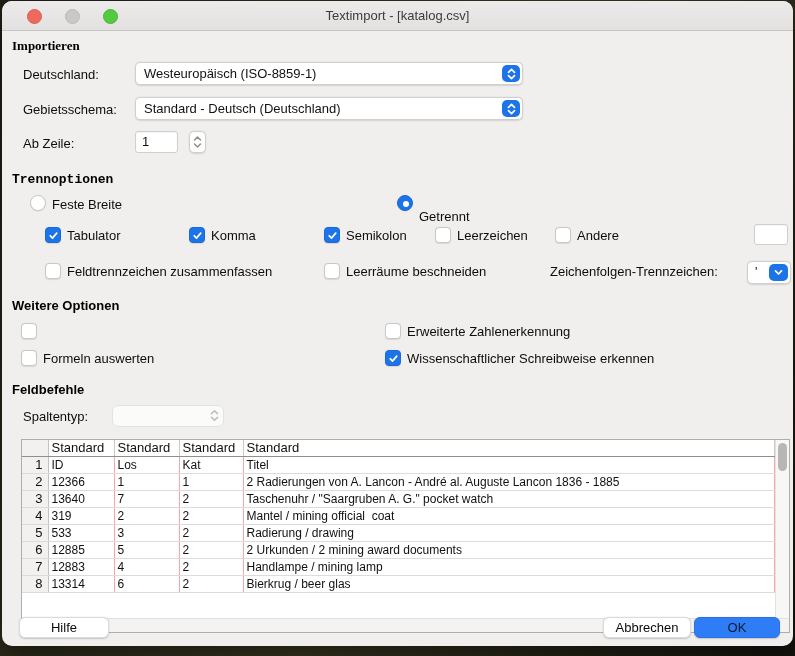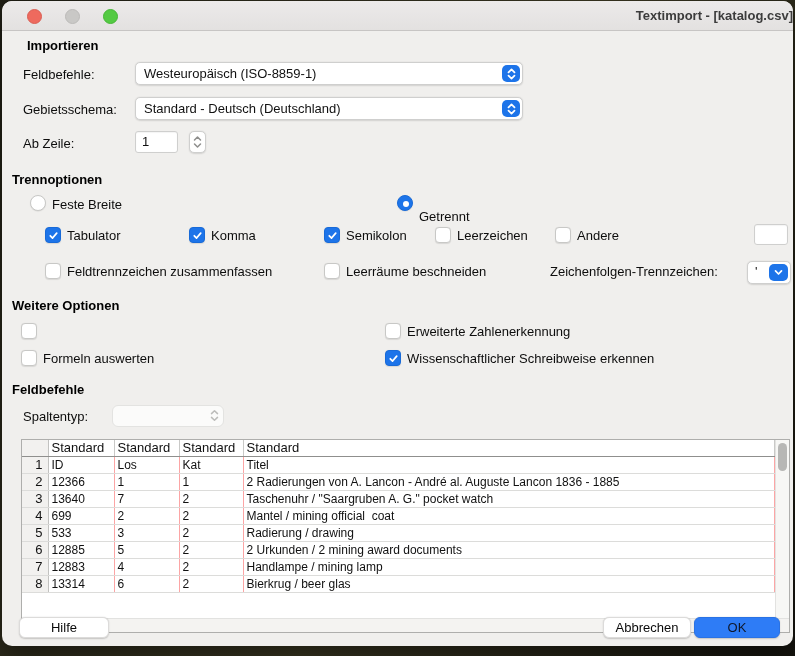--- a/index.html
+++ b/index.html
@@ -12,22 +12,22 @@
     position:absolute;left:2px;top:1px;width:791px;height:645px;
     background:#f0efed;border-radius:10px;overflow:hidden;
     box-shadow:0 10px 30px rgba(0,0,0,.5);
   }
   .titlebar{
     position:absolute;left:0;top:0;right:0;height:29px;
     background:linear-gradient(#eceaea,#e3e1e0);
     border-bottom:1px solid #c7c5c4;
   }
   .title{
-    position:absolute;left:0;right:0;top:7px;text-align:right;
-    font-weight:700;color:#3c3c3c;
+    position:absolute;left:0;right:0;top:7px;text-align:center;
+    font-weight:400;color:#3c3c3c;
   }
   .tl{position:absolute;top:8px;width:13px;height:13px;border-radius:50%;}
   .tl.red{left:25px;background:#ee6a5e;border:0.5px solid #d95f54;}
   .tl.grey{left:63px;background:#c9c8c6;border:0.5px solid #bbbab8;}
   .tl.green{left:101px;background:#54ca43;border:0.5px solid #46b636;}
 
   .heading{position:absolute;font-weight:700;color:#000;}
   .label{position:absolute;color:#0d0d0d;white-space:nowrap;}
 
   .field{
@@ -121,23 +121,23 @@
 
 <div class="window">
 
   <div class="titlebar">
     <span class="tl red"></span>
     <span class="tl grey"></span>
     <span class="tl green"></span>
     <div class="title">Textimport - [katalog.csv]</div>
   </div>
 
-  <div class="heading" style="left:25px;top:37px;">Importieren</div>
-
-  <div class="label" style="left:21px;top:66px;">Feldbefehle:</div>
+  <div class="heading" style="left:10px;top:37px;font-family:Liberation Serif, serif;">Importieren</div>
+
+  <div class="label" style="left:21px;top:66px;">Deutschland:</div>
   <div class="field" style="left:133px;top:61px;width:386px;">
     <span class="field-text">Westeuropäisch (ISO-8859-1)</span>
     <span class="select-btn">
       <svg width="9" height="12" viewBox="0 0 9 12">
           <path d="M1.5 4.4 4.5 1.4 7.5 4.4M1.5 7.6 4.5 10.6 7.5 7.6" stroke="#fff" stroke-width="1.7" fill="none" stroke-linecap="round" stroke-linejoin="round"></path>
         </svg>
     </span>
   </div>
 
   <div class="label" style="left:21px;top:101px;">Gebietsschema:</div>
@@ -153,21 +153,21 @@
   <div class="label" style="left:21px;top:135px;">Ab Zeile:</div>
   <div class="mini-input" style="left:133px;top:130px;width:41px;height:20px;">
     <span style="position:absolute;left:6px;top:2px;">1</span>
   </div>
   <div class="stepper" style="left:187px;top:130px;">
     <svg width="9" height="14" viewBox="0 0 9 14">
         <path d="M1.5 5 4.5 2 7.5 5M1.5 9 4.5 12 7.5 9" stroke="#8e8e8c" stroke-width="1.5" fill="none" stroke-linecap="round" stroke-linejoin="round"></path>
       </svg>
   </div>
 
-  <div class="heading" style="left:10px;top:171px;">Trennoptionen</div>
+  <div class="heading" style="left:10px;top:171px;font-family:Liberation Mono, monospace;">Trennoptionen</div>
 
   <div class="radio" style="left:28px;top:194px;"></div>
   <div class="label" style="left:50px;top:196px;">Feste Breite</div>
   <div class="radio on" style="left:395px;top:194px;"></div>
   <div class="label" style="left:417px;top:196px;margin-top:12px;">Getrennt</div>
 
   <div class="checkbox on" style="left:43px;top:226px;">
       <svg width="11" height="11" viewBox="0 0 12 12">
         <path d="M2.5 6.3 5 8.8 9.5 3.4" stroke="#fff" stroke-width="1.9" fill="none" stroke-linecap="round" stroke-linejoin="round"></path>
       </svg>
@@ -277,21 +277,21 @@
             </tr>
             <tr>
               <td class="rn">3</td>
               <td>13640</td>
               <td>7</td>
               <td>2</td>
               <td>Taschenuhr / "Saargruben A. G." pocket watch</td>
             </tr>
             <tr>
               <td class="rn">4</td>
-              <td>699</td>
+              <td>319</td>
               <td>2</td>
               <td>2</td>
               <td>Mantel / mining official  coat</td>
             </tr>
             <tr>
               <td class="rn">5</td>
               <td>533</td>
               <td>3</td>
               <td>2</td>
               <td>Radierung / drawing</td>

